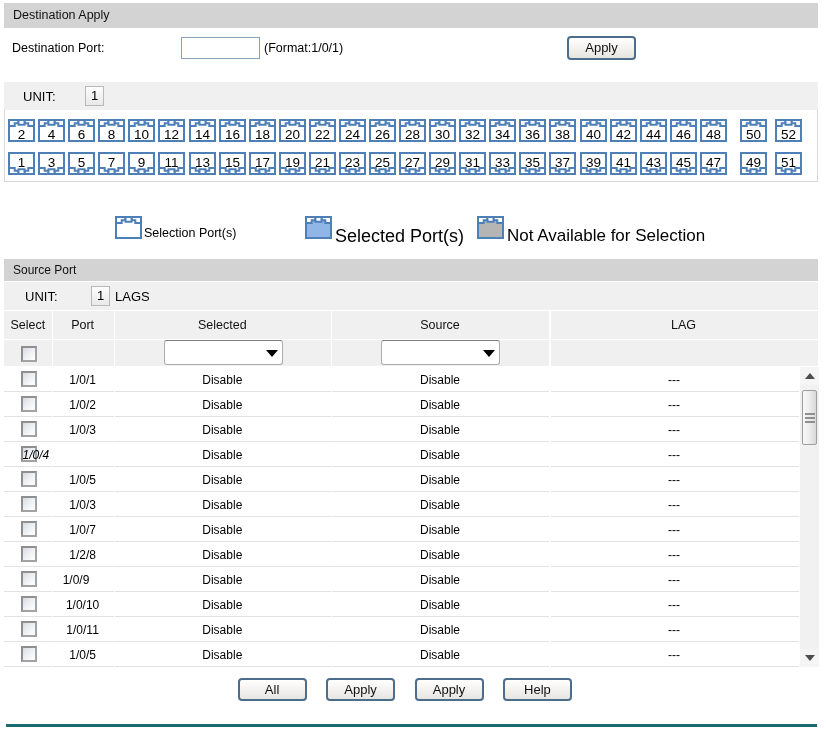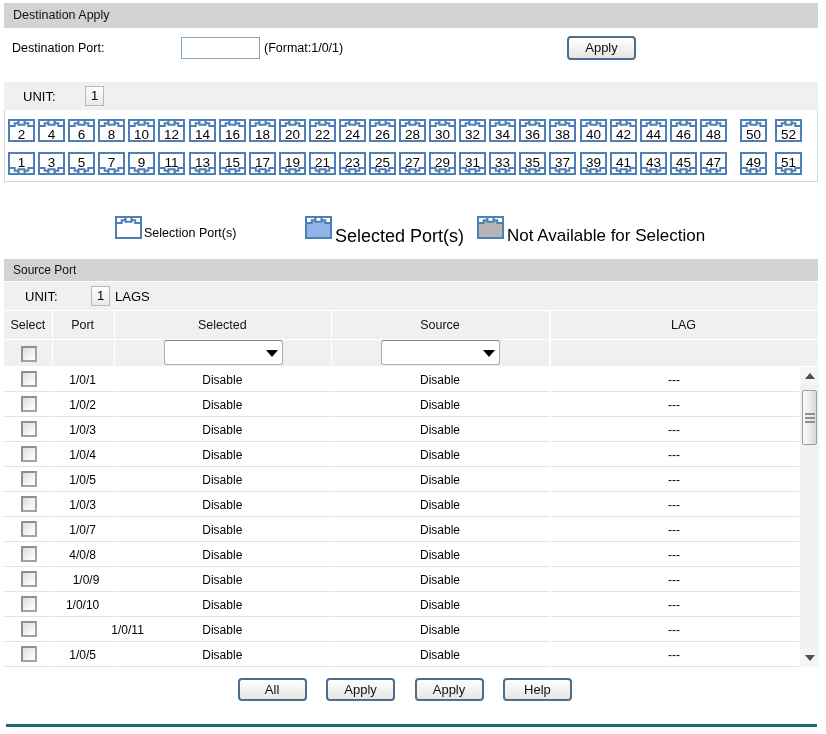--- a/index.html
+++ b/index.html
@@ -355,21 +355,21 @@
 <div class="abs" style="left:22.6px;top:422.5px;width:120px;text-align:center;">1/0/3</div>
 <div class="abs" style="left:162.3px;top:422.5px;width:120px;text-align:center;">Disable</div>
 <div class="abs" style="left:380px;top:422.5px;width:120px;text-align:center;">Disable</div>
 <div class="abs" style="left:614px;top:422.5px;width:120px;text-align:center;">---</div>
 <div class="cell" style="left:4px;top:441.5px;width:47.5px;height:25px;border-bottom:1px solid #e2e2e2;"></div>
 <div class="cell" style="left:53px;top:441.5px;width:60.8px;height:25px;border-bottom:1px solid #e2e2e2;"></div>
 <div class="cell" style="left:115.3px;top:441.5px;width:215.6px;height:25px;border-bottom:1px solid #e2e2e2;"></div>
 <div class="cell" style="left:332.4px;top:441.5px;width:216.6px;height:25px;border-bottom:1px solid #e2e2e2;"></div>
 <div class="cell" style="left:550.5px;top:441.5px;width:248.5px;height:25px;border-bottom:1px solid #e2e2e2;"></div>
 <div class="cb" style="left:21px;top:446.0px;"></div>
-<div class="abs" style="left:22.6px;top:447.5px;width:120px;text-align:center;">1/0/4</div>
+<div class="abs" style="left:22.6px;top:447.5px;width:120px;font-style:italic;">1/0/4</div>
 <div class="abs" style="left:162.3px;top:447.5px;width:120px;text-align:center;">Disable</div>
 <div class="abs" style="left:380px;top:447.5px;width:120px;text-align:center;">Disable</div>
 <div class="abs" style="left:614px;top:447.5px;width:120px;text-align:center;">---</div>
 <div class="cell" style="left:4px;top:466.5px;width:47.5px;height:25px;border-bottom:1px solid #e2e2e2;"></div>
 <div class="cell" style="left:53px;top:466.5px;width:60.8px;height:25px;border-bottom:1px solid #e2e2e2;"></div>
 <div class="cell" style="left:115.3px;top:466.5px;width:215.6px;height:25px;border-bottom:1px solid #e2e2e2;"></div>
 <div class="cell" style="left:332.4px;top:466.5px;width:216.6px;height:25px;border-bottom:1px solid #e2e2e2;"></div>
 <div class="cell" style="left:550.5px;top:466.5px;width:248.5px;height:25px;border-bottom:1px solid #e2e2e2;"></div>
 <div class="cb" style="left:21px;top:471.0px;"></div>
 <div class="abs" style="left:22.6px;top:472.5px;width:120px;text-align:center;">1/0/5</div>
@@ -395,51 +395,51 @@
 <div class="abs" style="left:22.6px;top:522.5px;width:120px;text-align:center;">1/0/7</div>
 <div class="abs" style="left:162.3px;top:522.5px;width:120px;text-align:center;">Disable</div>
 <div class="abs" style="left:380px;top:522.5px;width:120px;text-align:center;">Disable</div>
 <div class="abs" style="left:614px;top:522.5px;width:120px;text-align:center;">---</div>
 <div class="cell" style="left:4px;top:541.5px;width:47.5px;height:25px;border-bottom:1px solid #e2e2e2;"></div>
 <div class="cell" style="left:53px;top:541.5px;width:60.8px;height:25px;border-bottom:1px solid #e2e2e2;"></div>
 <div class="cell" style="left:115.3px;top:541.5px;width:215.6px;height:25px;border-bottom:1px solid #e2e2e2;"></div>
 <div class="cell" style="left:332.4px;top:541.5px;width:216.6px;height:25px;border-bottom:1px solid #e2e2e2;"></div>
 <div class="cell" style="left:550.5px;top:541.5px;width:248.5px;height:25px;border-bottom:1px solid #e2e2e2;"></div>
 <div class="cb" style="left:21px;top:546.0px;"></div>
-<div class="abs" style="left:22.6px;top:547.5px;width:120px;text-align:center;">4/0/8</div>
+<div class="abs" style="left:22.6px;top:547.5px;width:120px;text-align:center;">1/2/8</div>
 <div class="abs" style="left:162.3px;top:547.5px;width:120px;text-align:center;">Disable</div>
 <div class="abs" style="left:380px;top:547.5px;width:120px;text-align:center;">Disable</div>
 <div class="abs" style="left:614px;top:547.5px;width:120px;text-align:center;">---</div>
 <div class="cell" style="left:4px;top:566.5px;width:47.5px;height:25px;border-bottom:1px solid #e2e2e2;"></div>
 <div class="cell" style="left:53px;top:566.5px;width:60.8px;height:25px;border-bottom:1px solid #e2e2e2;"></div>
 <div class="cell" style="left:115.3px;top:566.5px;width:215.6px;height:25px;border-bottom:1px solid #e2e2e2;"></div>
 <div class="cell" style="left:332.4px;top:566.5px;width:216.6px;height:25px;border-bottom:1px solid #e2e2e2;"></div>
 <div class="cell" style="left:550.5px;top:566.5px;width:248.5px;height:25px;border-bottom:1px solid #e2e2e2;"></div>
 <div class="cb" style="left:21px;top:571.0px;"></div>
-<div class="abs" style="left:26px;top:572.5px;width:120px;text-align:center;">1/0/9</div>
+<div class="abs" style="left:16px;top:572.5px;width:120px;text-align:center;">1/0/9</div>
 <div class="abs" style="left:162.3px;top:572.5px;width:120px;text-align:center;">Disable</div>
 <div class="abs" style="left:380px;top:572.5px;width:120px;text-align:center;">Disable</div>
 <div class="abs" style="left:614px;top:572.5px;width:120px;text-align:center;">---</div>
 <div class="cell" style="left:4px;top:591.5px;width:47.5px;height:25px;border-bottom:1px solid #e2e2e2;"></div>
 <div class="cell" style="left:53px;top:591.5px;width:60.8px;height:25px;border-bottom:1px solid #e2e2e2;"></div>
 <div class="cell" style="left:115.3px;top:591.5px;width:215.6px;height:25px;border-bottom:1px solid #e2e2e2;"></div>
 <div class="cell" style="left:332.4px;top:591.5px;width:216.6px;height:25px;border-bottom:1px solid #e2e2e2;"></div>
 <div class="cell" style="left:550.5px;top:591.5px;width:248.5px;height:25px;border-bottom:1px solid #e2e2e2;"></div>
 <div class="cb" style="left:21px;top:596.0px;"></div>
 <div class="abs" style="left:22.6px;top:597.5px;width:120px;text-align:center;">1/0/10</div>
 <div class="abs" style="left:162.3px;top:597.5px;width:120px;text-align:center;">Disable</div>
 <div class="abs" style="left:380px;top:597.5px;width:120px;text-align:center;">Disable</div>
 <div class="abs" style="left:614px;top:597.5px;width:120px;text-align:center;">---</div>
 <div class="cell" style="left:4px;top:616.5px;width:47.5px;height:25px;border-bottom:1px solid #e2e2e2;"></div>
 <div class="cell" style="left:53px;top:616.5px;width:60.8px;height:25px;border-bottom:1px solid #e2e2e2;"></div>
 <div class="cell" style="left:115.3px;top:616.5px;width:215.6px;height:25px;border-bottom:1px solid #e2e2e2;"></div>
 <div class="cell" style="left:332.4px;top:616.5px;width:216.6px;height:25px;border-bottom:1px solid #e2e2e2;"></div>
 <div class="cell" style="left:550.5px;top:616.5px;width:248.5px;height:25px;border-bottom:1px solid #e2e2e2;"></div>
 <div class="cb" style="left:21px;top:621.0px;"></div>
-<div class="abs" style="left:22.6px;top:622.5px;width:120px;text-align:center;margin-left:45px;">1/0/11</div>
+<div class="abs" style="left:22.6px;top:622.5px;width:120px;text-align:center;">1/0/11</div>
 <div class="abs" style="left:162.3px;top:622.5px;width:120px;text-align:center;">Disable</div>
 <div class="abs" style="left:380px;top:622.5px;width:120px;text-align:center;">Disable</div>
 <div class="abs" style="left:614px;top:622.5px;width:120px;text-align:center;">---</div>
 <div class="cell" style="left:4px;top:641.5px;width:47.5px;height:25px;border-bottom:1px solid #e2e2e2;"></div>
 <div class="cell" style="left:53px;top:641.5px;width:60.8px;height:25px;border-bottom:1px solid #e2e2e2;"></div>
 <div class="cell" style="left:115.3px;top:641.5px;width:215.6px;height:25px;border-bottom:1px solid #e2e2e2;"></div>
 <div class="cell" style="left:332.4px;top:641.5px;width:216.6px;height:25px;border-bottom:1px solid #e2e2e2;"></div>
 <div class="cell" style="left:550.5px;top:641.5px;width:248.5px;height:25px;border-bottom:1px solid #e2e2e2;"></div>
 <div class="cb" style="left:21px;top:646.0px;"></div>
 <div class="abs" style="left:22.6px;top:647.5px;width:120px;text-align:center;">1/0/5</div>

